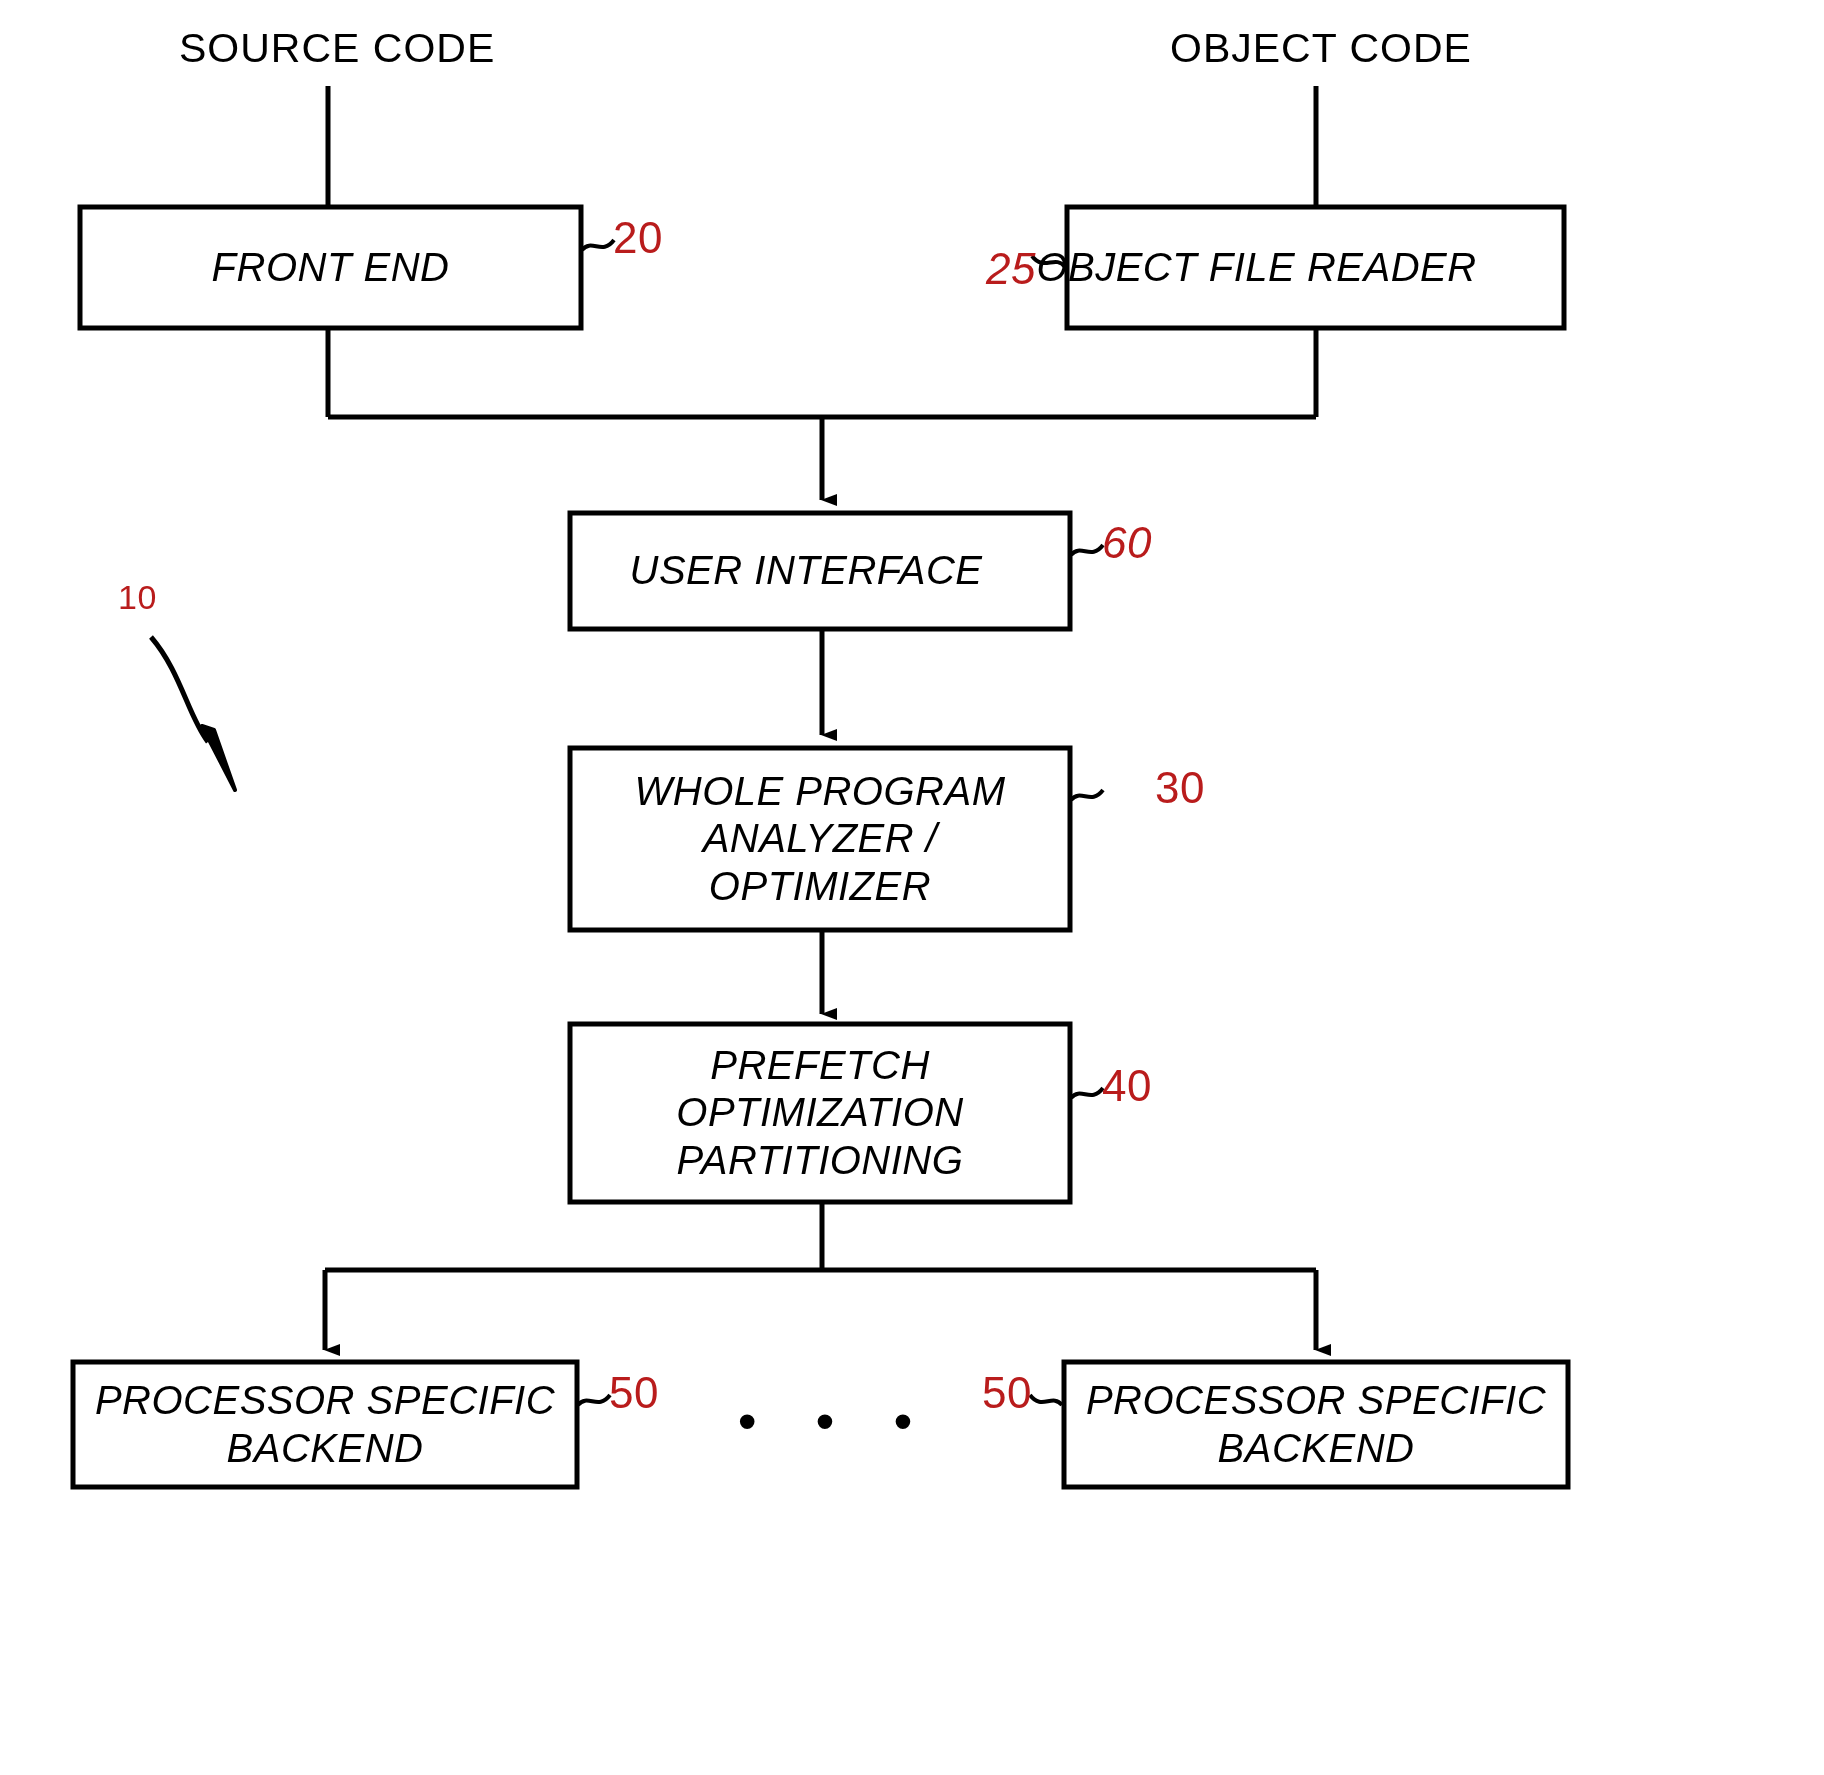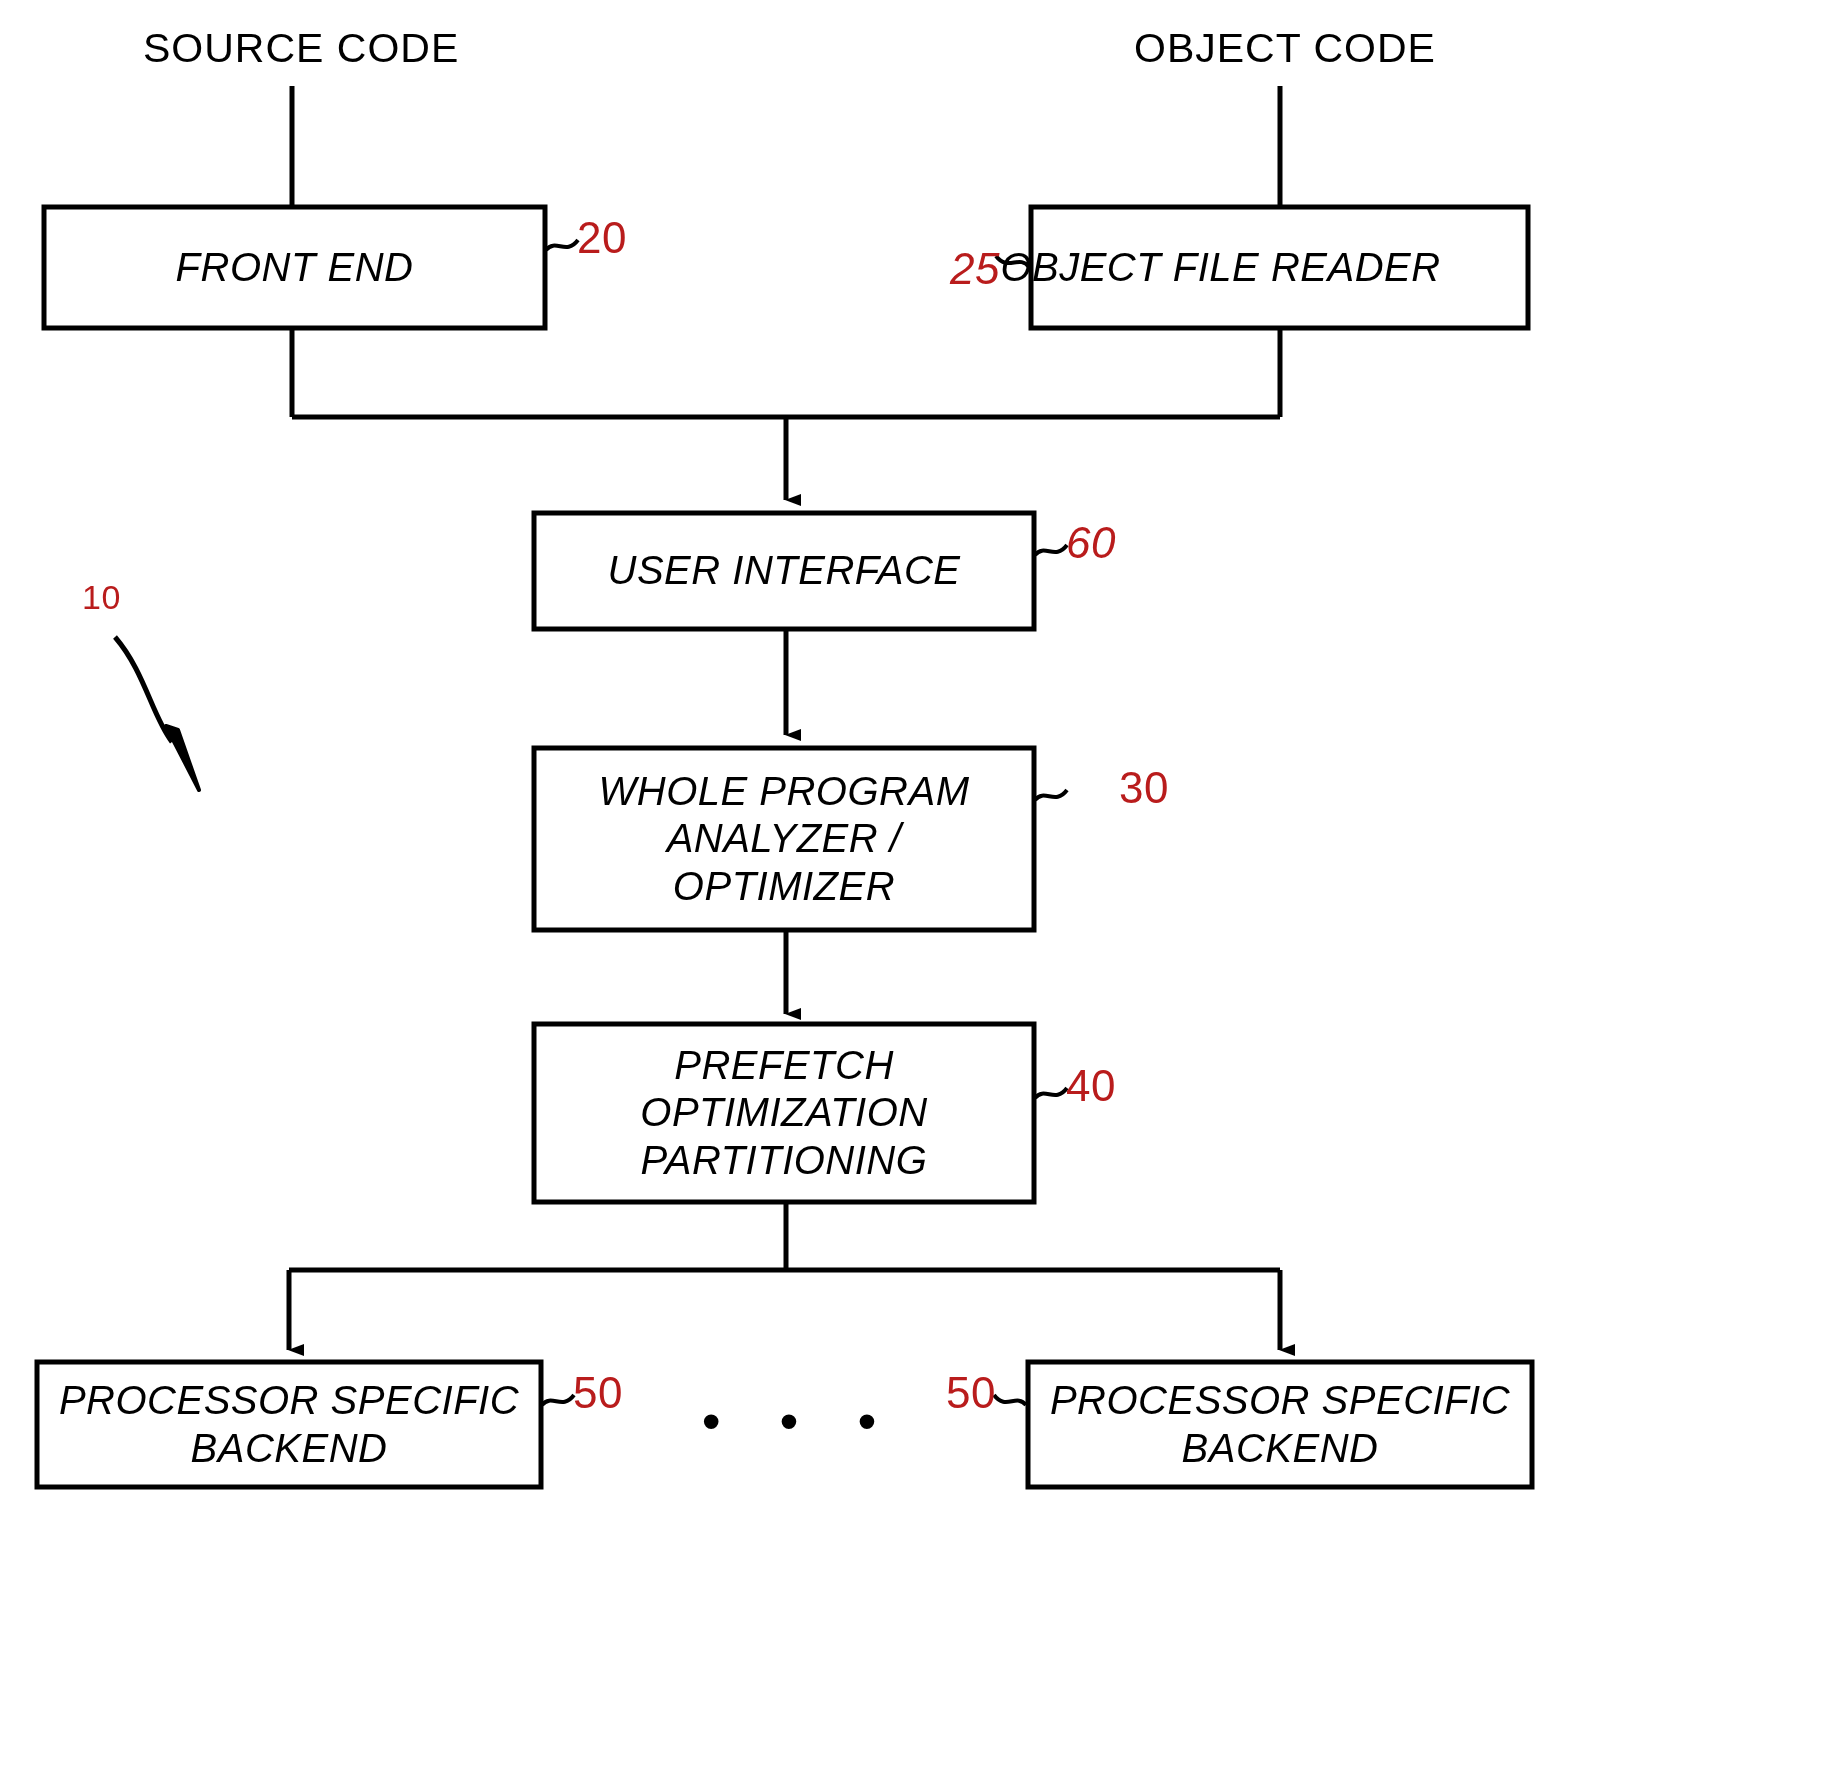--- a/index.html
+++ b/index.html
@@ -8,20 +8,21 @@
     padding: 0;
     background: #ffffff;
   }
   #canvas {
     position: relative;
     width: 1660px;
     height: 1775px;
     background: #ffffff;
     font-family: "Liberation Sans", sans-serif;
     overflow: hidden;
+    margin-left: 36px;
   }
   #vector-layer {
     position: absolute;
     left: 0;
     top: 0;
     width: 1824px;
     height: 1775px;
   }
   .node-label {
     position: absolute;
@@ -114,21 +115,21 @@
   </svg>
 
   <div class="io-label" style="left:143px; top:25px;">SOURCE CODE</div>
 
   <div class="io-label" style="left:1134px; top:25px;">OBJECT CODE</div>
 
   <div class="node-label" style="left:44px; top:207px; width:501px; height:121px;">FRONT END</div>
 
   <div class="node-label" style="left:972px; top:207px; width:497px; height:121px;">OBJECT FILE READER</div>
 
-  <div class="node-label" style="left:534px; top:513px; width:500px; height:116px;">USER INTERFACE</div>
+  <div class="node-label" style="left:520px; top:513px; width:500px; height:116px;">USER INTERFACE</div>
 
   <div class="node-label" style="left:534px; top:748px; width:500px; height:182px;">WHOLE PROGRAM
 ANALYZER /
 OPTIMIZER</div>
 
   <div class="node-label" style="left:534px; top:1024px; width:500px; height:178px;">PREFETCH
 OPTIMIZATION
 PARTITIONING</div>
 
   <div class="node-label" style="left:37px; top:1362px; width:504px; height:125px;">PROCESSOR SPECIFIC

